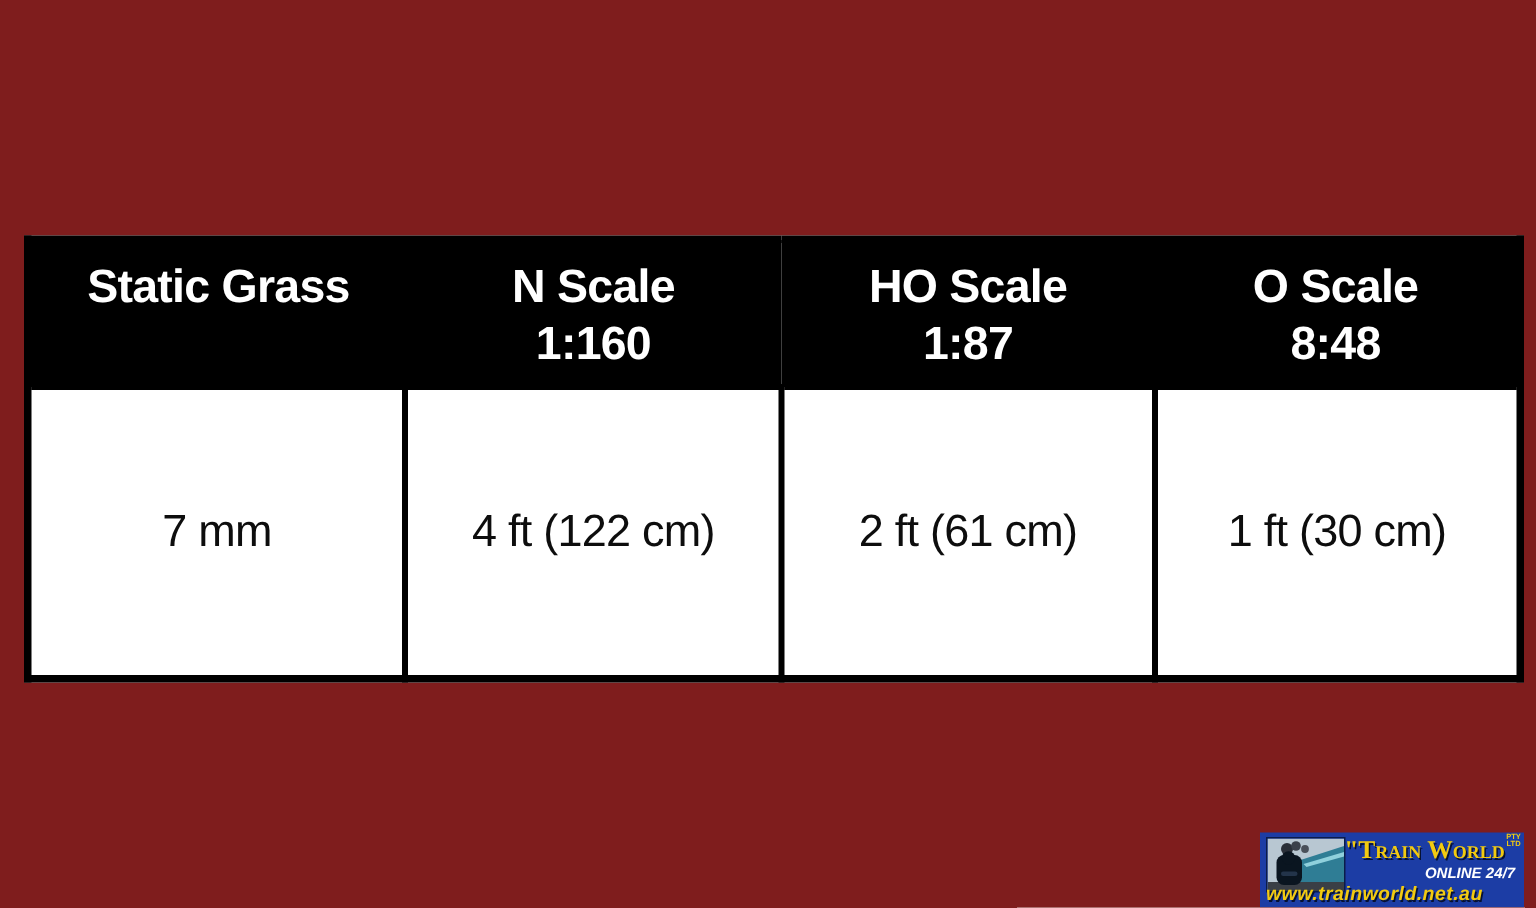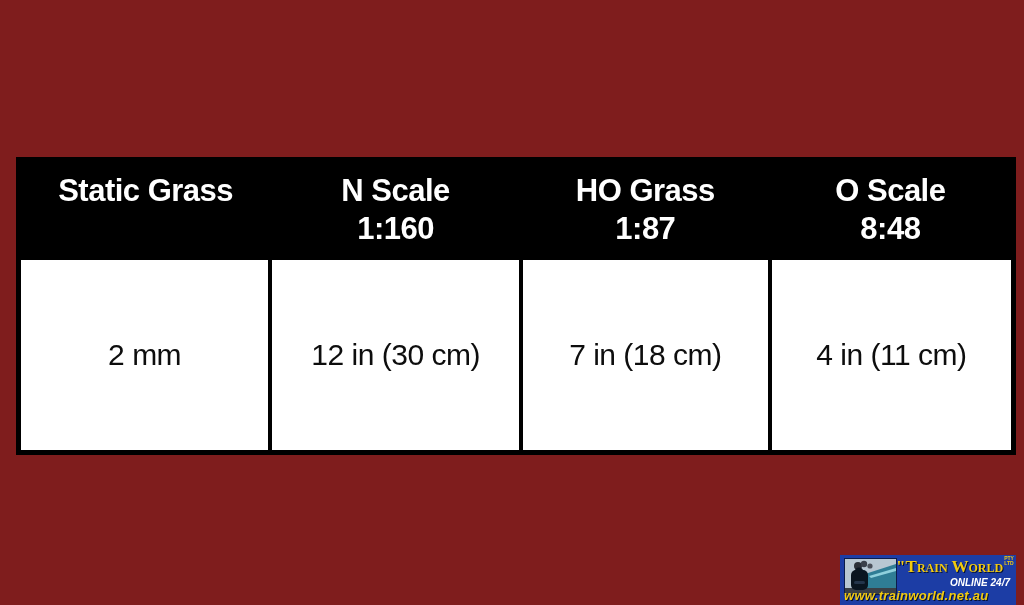--- a/index.html
+++ b/index.html
@@ -134,35 +134,35 @@
     <thead>
       <tr>
         <th>
           <span class="line1">Static Grass</span>
         </th>
         <th>
           <span class="line1">N Scale</span>
           <span class="line2">1:160</span>
         </th>
         <th>
-          <span class="line1">HO Grass</span>
+          <span class="line1">HO Scale</span>
           <span class="line2">1:87</span>
         </th>
         <th>
           <span class="line1">O Scale</span>
           <span class="line2">8:48</span>
         </th>
       </tr>
     </thead>
     <tbody>
       <tr>
-        <td>2 mm</td>
-        <td>12 in (30 cm)</td>
-        <td>7 in (18 cm)</td>
-        <td>4 in (11 cm)</td>
+        <td>7 mm</td>
+        <td>4 ft (122 cm)</td>
+        <td>2 ft (61 cm)</td>
+        <td>1 ft (30 cm)</td>
       </tr>
     </tbody>
   </table>
 
   <div class="watermark">
     <svg class="wm-photo" viewBox="0 0 51 35" preserveAspectRatio="none">
       <rect x="0" y="0" width="51" height="35" fill="#b8c7d2"></rect>
       <polygon points="20,15 51,5 51,30 20,30" fill="#2f7d95"></polygon>
       <polygon points="24,17 51,9 51,12 26,19" fill="#8fd0dc"></polygon>
       <rect x="0" y="29" width="51" height="6" fill="#3a3f46"></rect>

